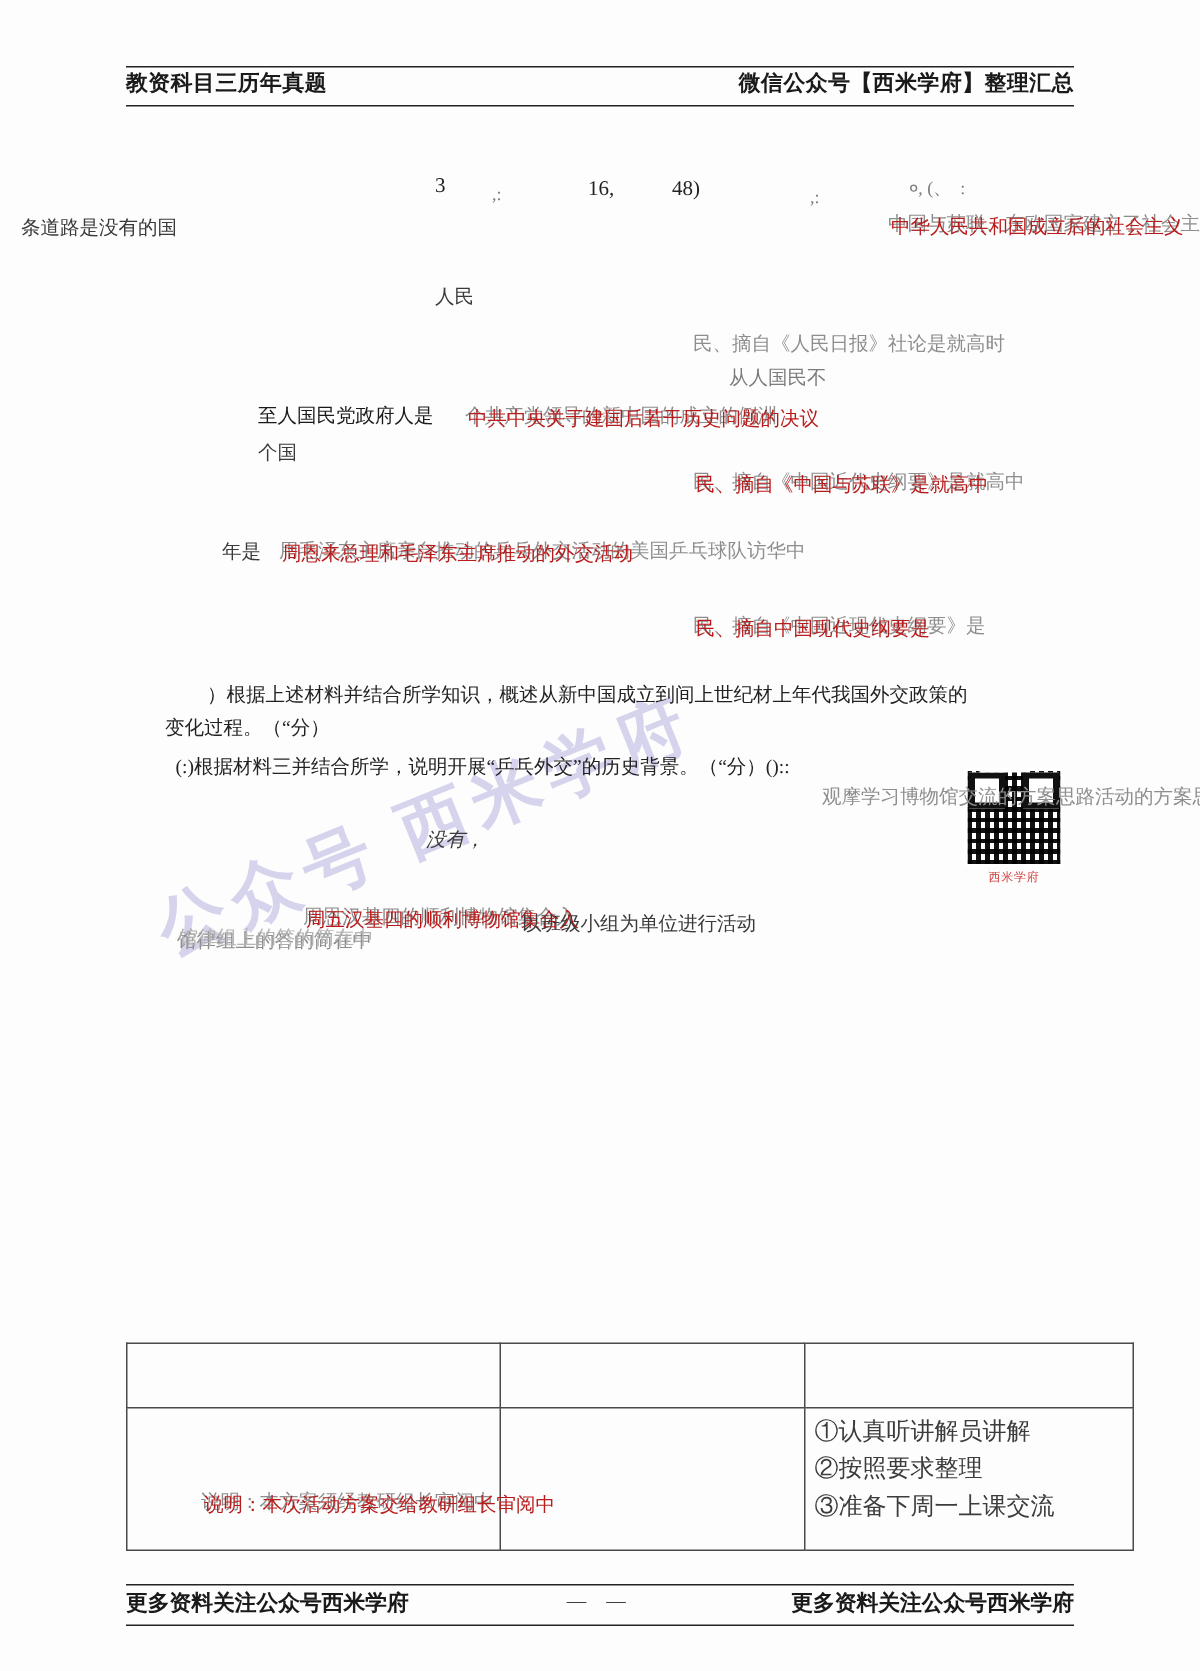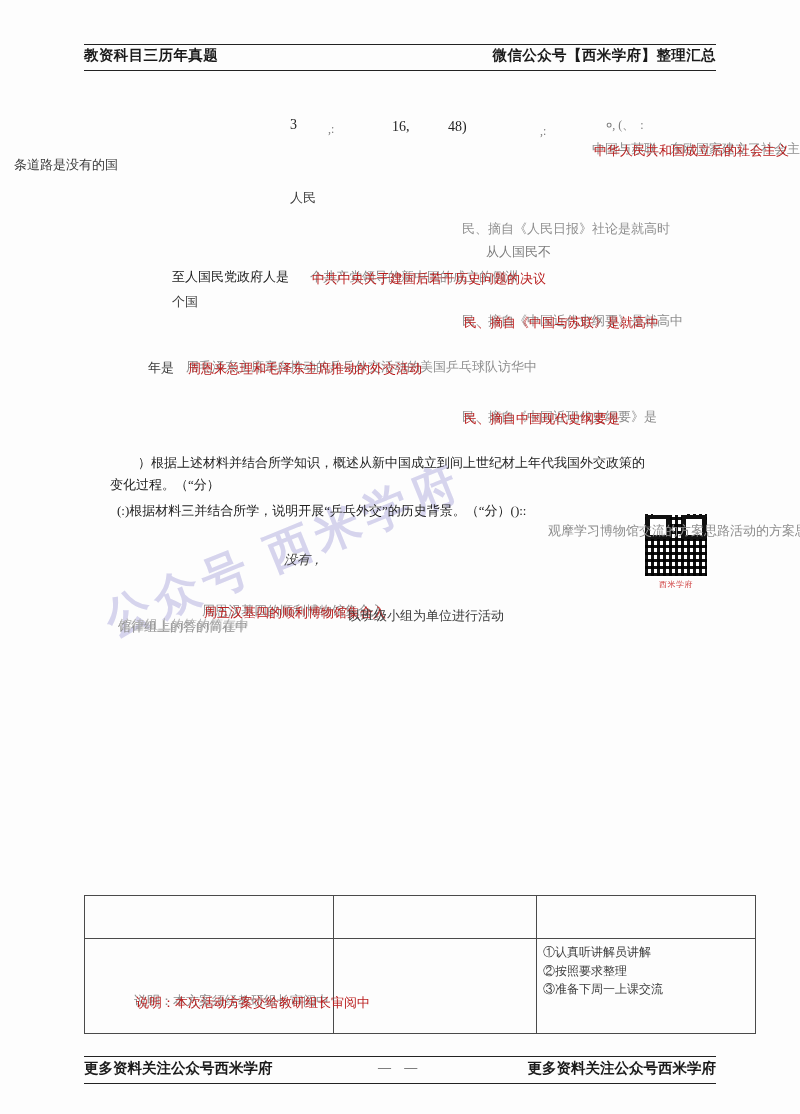--- a/index.html
+++ b/index.html
@@ -151,21 +151,21 @@
     top: 895px;
     width: 632px;
     border-collapse: collapse;
     table-layout: fixed;
   }
   #tbl td {
     border: 1px solid #4a4a4a;
     height: 34px;
     vertical-align: top;
     padding: 4px 6px;
-    font-size: 12px;
+    font-size: 16px;
     color: #3c3c3c;
   }
   #tbl .c1 { width: 236px; }
   #tbl .c2 { width: 190px; }
   #tbl .c3 { width: 206px; }
   .tall { height: 86px !important; }
   .cell-lines div { line-height: 1.55; white-space: nowrap; }
 </style>
 </head>
 <body>
@@ -188,21 +188,21 @@
   <div class="t heavy lg" style="left:392px; top:118px;">16,</div>
   <div class="t heavy lg" style="left:448px; top:118px;">48)</div>
   <div class="t faint sm" style="left:540px; top:124px;">,:</div>
   <div class="t faint sm" style="left:606px; top:118px;">०, (、  :</div>
 
   <div class="stack" style="left:592px; top:140px; width:210px;">
     <span class="a smudge">中国与苏联、东欧国家建立了社会主义</span>
     <span class="b">中华人民共和国成立后的社会主义</span>
   </div>
 
-  <div class="t" style="left:14px; top:157px;">条道路是没有的国</div>
+  <div class="t" style="left:14px; top:144px;">条道路是没有的国</div>
 
   <div class="t" style="left:290px; top:190px;">人民</div>
 
   <div class="stack" style="left:462px; top:220px;">
     <span class="a smudge">民、摘自《人民日报》社论是就高时</span>
   </div>
   <div class="t faint" style="left:486px; top:244px;">从人国民不</div>
 
   <div class="stack" style="left:172px; top:268px;">
     <span class="a">至人国民党政府人是</span>

